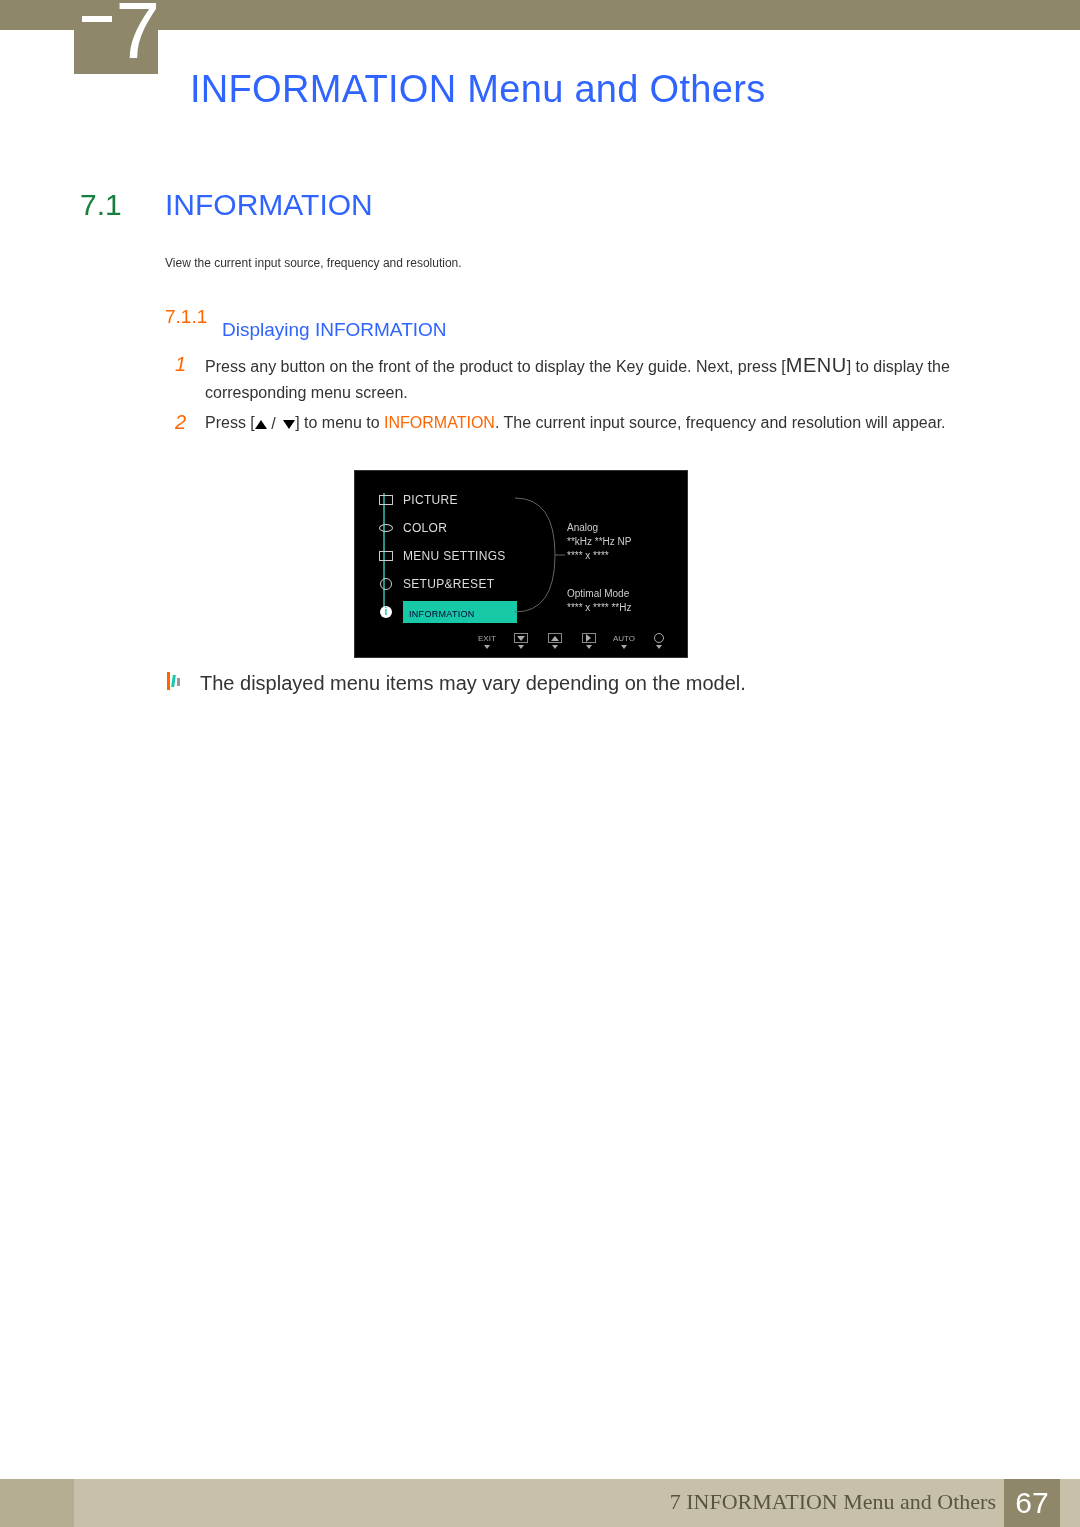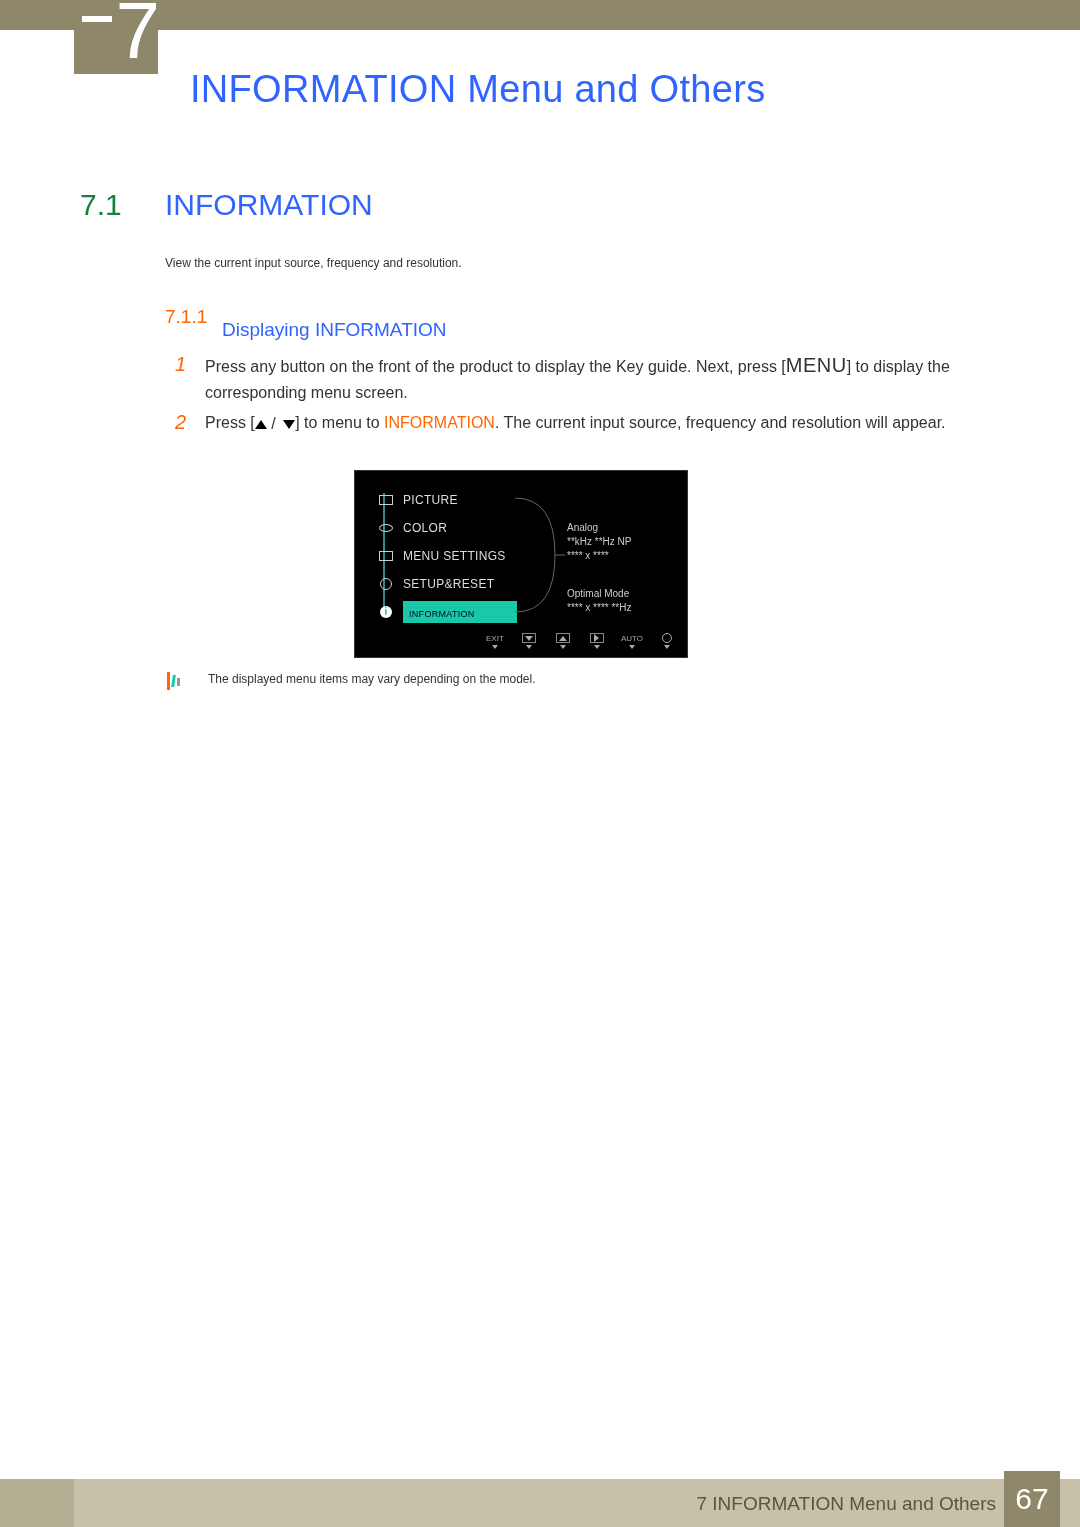--- a/index.html
+++ b/index.html
@@ -49,42 +49,42 @@
   .osd-icon .box { width:14px; height:10px; border:1px solid #ccc; }
   .osd-icon .gear { width:12px; height:12px; border:1px solid #ccc; border-radius:50%; }
   .osd-icon .eye { width:14px; height:8px; border:1px solid #ccc; border-radius:50%; }
   .osd-icon .i { width:12px; height:12px; border-radius:50%; background:#fff; color:#18c9a8; font-size:10px; font-weight:bold; text-align:center; line-height:12px; }
   .osd-label { font-size:12px; color:#ddd; letter-spacing:0.3px; }
   .osd-item.sel .osd-label-wrap { background:#18c9a8; padding:2px 42px 2px 6px; }
   .osd-item.sel .osd-label { color:#003; font-size:9px; }
   .osd-curve { position:absolute; left:160px; top:24px; width:50px; height:120px; }
   .osd-info { position:absolute; left:212px; top:50px; width:108px; color:#ccc; font-size:10px; line-height:14px; }
   .osd-info .opt { margin-top:24px; }
-  .osd-buttons { position:absolute; left:0; bottom:6px; width:100%; height:20px; display:flex; justify-content:flex-end; align-items:center; padding-right:10px; gap:14px; }
+  .osd-buttons { position:absolute; left:0; bottom:6px; width:100%; height:20px; display:flex; justify-content:flex-end; align-items:center; padding-right:18px; gap:14px; }
   .osd-btn { font-size:8px; color:#aaa; display:flex; flex-direction:column; align-items:center; gap:2px; min-width:20px; }
   .osd-btn .shape { width:14px; height:10px; border:1px solid #888; display:flex; align-items:center; justify-content:center; }
   .osd-btn .shape .t-up, .osd-btn .shape .t-down, .osd-btn .shape .t-right { width:0; height:0; }
   .osd-btn .shape .t-up { border-left:4px solid transparent; border-right:4px solid transparent; border-bottom:5px solid #aaa; }
   .osd-btn .shape .t-down { border-left:4px solid transparent; border-right:4px solid transparent; border-top:5px solid #aaa; }
   .osd-btn .shape .t-right { border-top:4px solid transparent; border-bottom:4px solid transparent; border-left:5px solid #aaa; }
   .osd-btn .pwr { width:10px; height:10px; border:1px solid #aaa; border-radius:50%; position:relative; }
   .osd-btn .dot { width:0; height:0; border-left:3px solid transparent; border-right:3px solid transparent; border-top:4px solid #aaa; }
 
   
   .note-icon { position:absolute; left:165px; top:672px; width:16px; height:18px; }
   .note-icon .bar1 { position:absolute; left:2px; top:0; width:3px; height:18px; background:#ff6600; }
   .note-icon .bar2 { position:absolute; left:7px; top:3px; width:3px; height:12px; background:#18c9a8; transform:skewX(-8deg); }
   .note-icon .bar3 { position:absolute; left:12px; top:6px; width:3px; height:8px; background:#999; }
-  .note-text { position:absolute; left:208px; top:672px; font-size:12px; color:#333; }
+  .note-text { position:absolute; left:200px; top:672px; font-size:20px; color:#333; }
 
   
   .footer-bar { position:absolute; left:0; bottom:0; width:100%; height:48px; background:#c6c1a8; }
   .footer-left-strip { position:absolute; left:0; bottom:0; width:74px; height:48px; background:#b4ae93; }
-  .footer-text { position:absolute; right:84px; bottom:12px; font-size:19px; color:#5a5540; }
-  .page-num-box { position:absolute; right:20px; bottom:0; width:56px; height:56px; background:#8e8769; color:#fff; font-size:30px; display:flex; align-items:center; justify-content:center; }
+  .footer-text { position:absolute; right:84px; bottom:12px; font-size:22px; color:#5a5540;font-family:Liberation Serif, serif; }
+  .page-num-box { position:absolute; right:20px; bottom:0; width:56px; height:48px; background:#8e8769; color:#fff; font-size:30px; display:flex; align-items:center; justify-content:center; }
 </style>
 </head>
 <body>
 
 <div class="page">
 
   <div class="topbar"></div>
   <div class="chapter-badge">
     <span class="dash"></span>
     <span>7</span>

